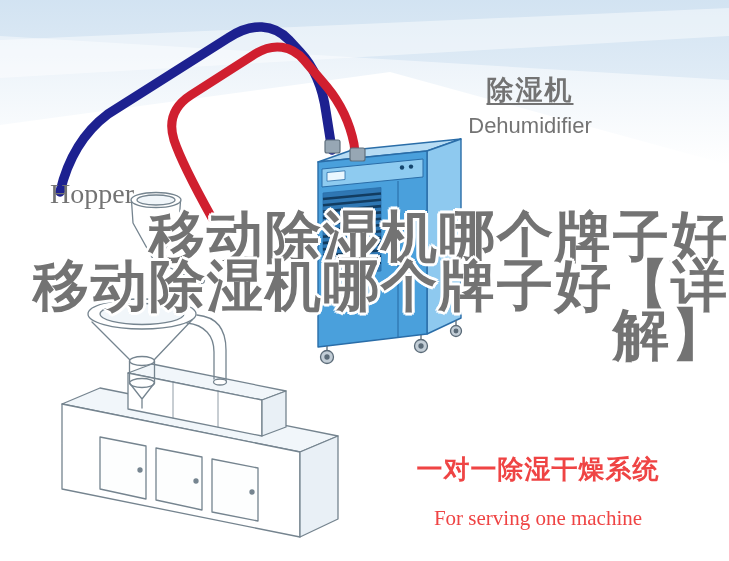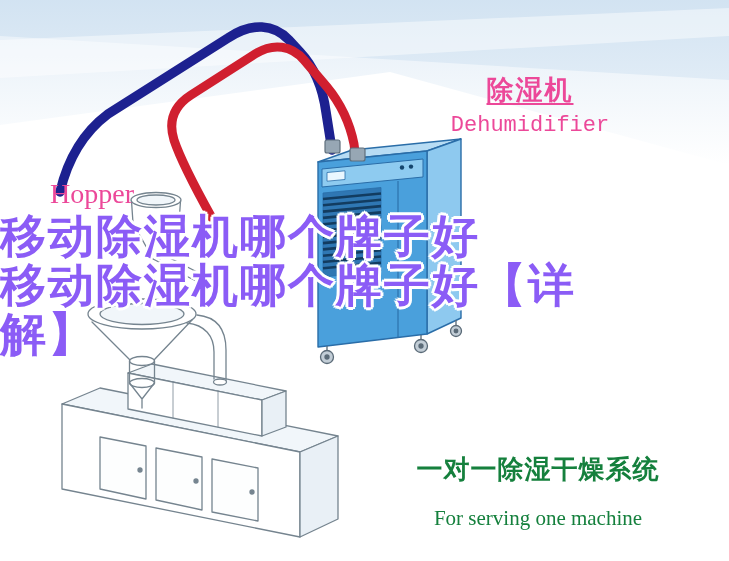--- a/index.html
+++ b/index.html
@@ -4,38 +4,38 @@
 <style>
   html,body{margin:0;padding:0;background:#fff;}
   .canvas{
     position:relative;
     width:729px;height:561px;
     overflow:hidden;
     background:#ffffff;
     font-family:"Liberation Sans", sans-serif;
   }
   .canvas svg{position:absolute;left:0;top:0;}
-  .label{position:absolute;color:#ec4899;}
+  .label{position:absolute;color:#737373;}
   .hopper-label{left:30px;top:158px;width:124px;text-align:center;}
   .hopper-label .cn{font-size:23px;font-weight:bold;text-decoration:underline;text-underline-offset:3px;}
   .hopper-label .en{font-family:"Liberation Serif", serif;font-size:28px;margin-top:20px;}
   .dehum-label{left:444px;top:72px;width:172px;text-align:center;}
   .dehum-label .cn{font-size:27px;font-weight:bold;text-decoration:underline;text-underline-offset:4px;letter-spacing:2px;}
-  .dehum-label .en{font-family:Liberation Mono, monospace;font-size:22px;margin-top:5px;}
+  .dehum-label .en{font-family:Liberation Sans, sans-serif;font-size:22px;margin-top:5px;}
   .title-overlay{
     position:absolute;left:0;right:0;top:212px;
-    text-align:left;
-    font-size:46px;line-height:49px;font-weight:bold;
+    text-align:right;
+    font-size:56px;line-height:49px;font-weight:bold;
     letter-spacing:2px;
-    color:#8b5cf6;
+    color:#737373;
     text-shadow:
       -2px -2px 0 #fff, 2px -2px 0 #fff, -2px 2px 0 #fff, 2px 2px 0 #fff,
       -3px 0 0 #fff, 3px 0 0 #fff, 0 -3px 0 #fff, 0 3px 0 #fff;
   }
-  .system-caption{position:absolute;left:398px;top:452px;width:280px;text-align:center;color:#15803d;}
+  .system-caption{position:absolute;left:398px;top:452px;width:280px;text-align:center;color:#ef4444;}
   .system-caption .cn{font-size:26px;font-weight:bold;letter-spacing:1px;}
   .system-caption .en{font-family:"Liberation Serif", serif;font-size:21px;margin-top:19px;}
 </style>
 </head>
 <body>
 
 <div class="canvas">
 
   <svg width="729" height="561" viewBox="0 0 729 561">
     <defs>

